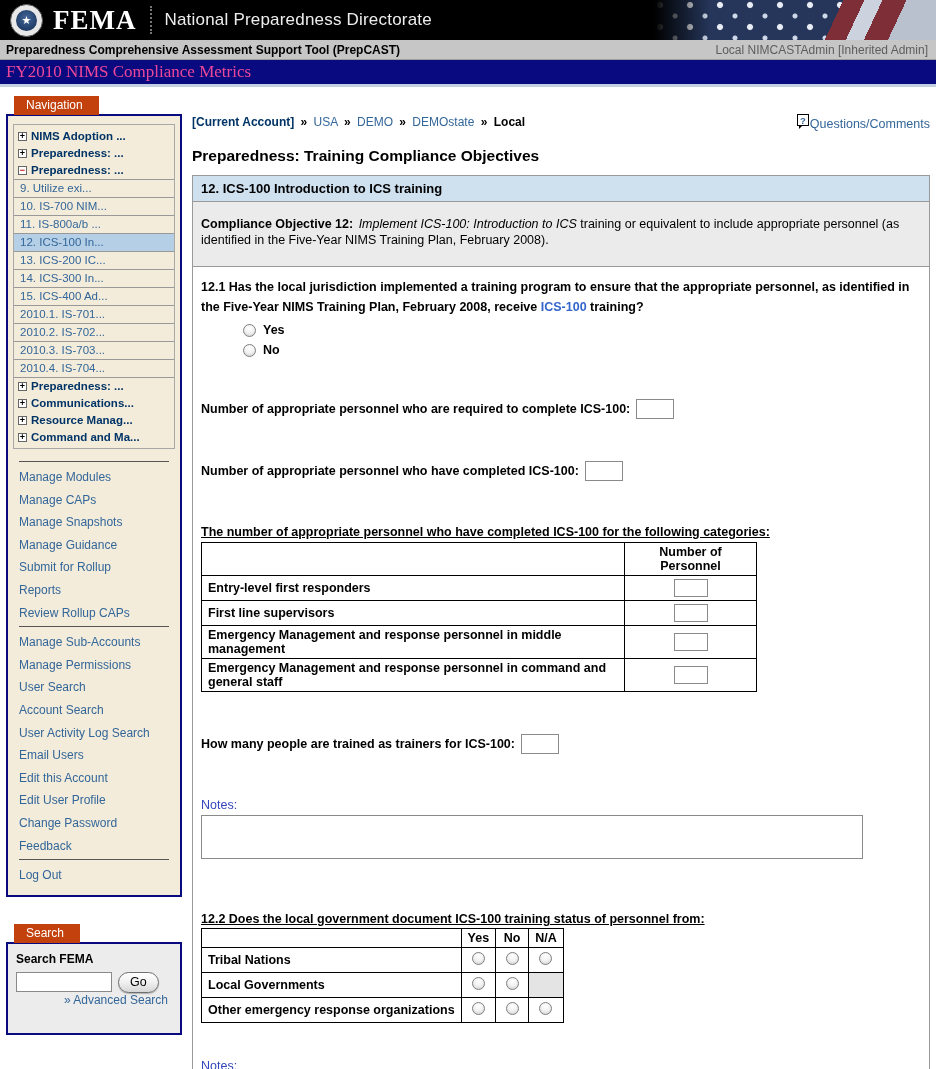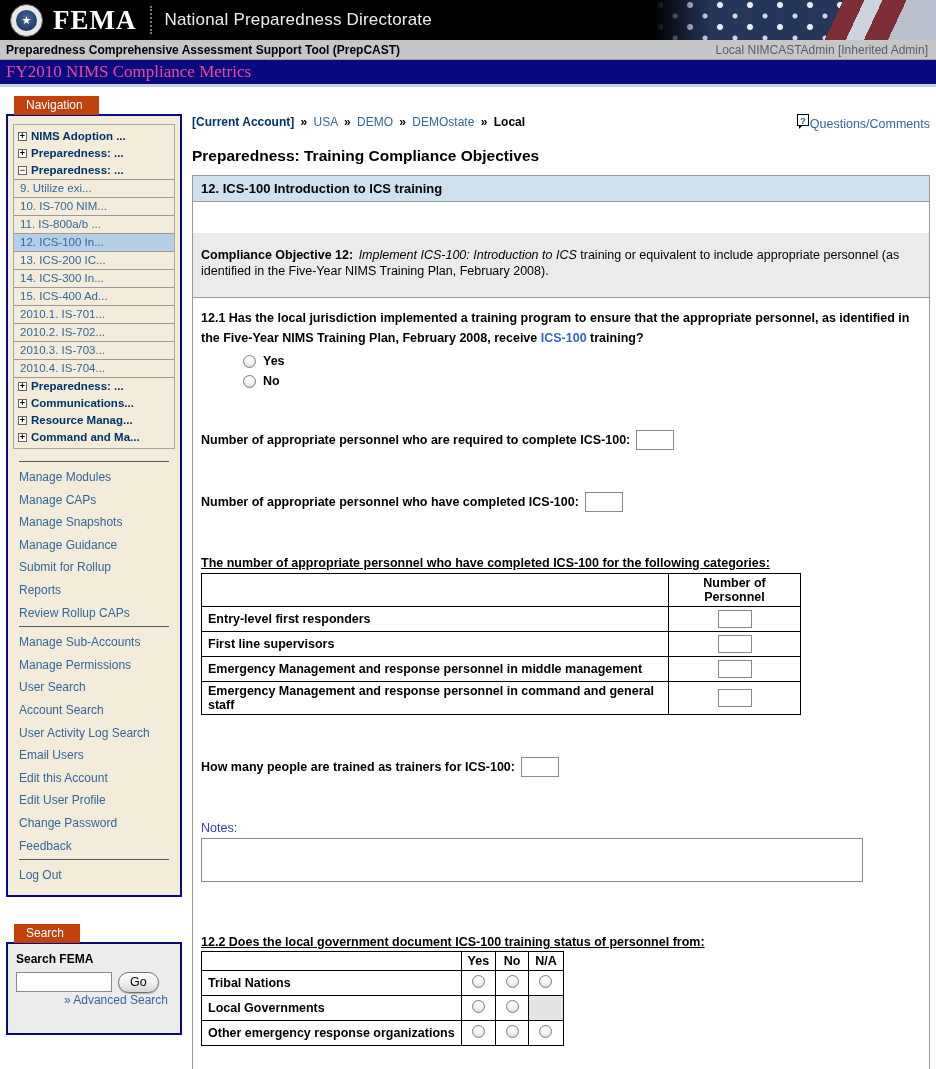--- a/index.html
+++ b/index.html
@@ -279,21 +279,20 @@
     font-weight: bold;
     font-size: 13px;
     padding: 5px 8px;
   }
   .objective {
     background: #ebebeb;
     border-bottom: 1px solid #9a9a9a;
     font-size: 12.5px;
     padding: 14px 8px 18px 8px;
     line-height: 16px;
-    margin-top: 31px;
   }
   .objective b { margin-right: 2px; }
 
   .qa { background: #fff; padding: 10px 8px 40px 8px; font-size: 12.5px; }
   .q-text { font-weight: bold; line-height: 20px; }
   .q-text a { color: #3366cc; text-decoration: none; }
 
   .radio-row { margin: 6px 0 0 42px; display:flex; align-items:center; gap:7px; font-weight:bold; }
   .radio {
     display: inline-block;
@@ -314,21 +313,21 @@
   }
 
   .tbl-heading {
     font-weight: bold;
     text-decoration: underline;
     margin-top: 44px;
     margin-bottom: 3px;
   }
   table.cat-table {
     border-collapse: collapse;
-    width: 600px;
+    width: 556px;
   }
   table.cat-table th, table.cat-table td {
     border: 1px solid #000;
     font-size: 12.5px;
     padding: 2px 6px;
   }
   table.cat-table th { font-weight: bold; text-align: center; height: 20px; }
   table.cat-table td.lbl { font-weight: bold; }
   table.cat-table td.ctl { text-align: center; width: 132px; padding: 3px 4px; }
   table.cat-table .num-input { width: 34px; height: 18px; }

